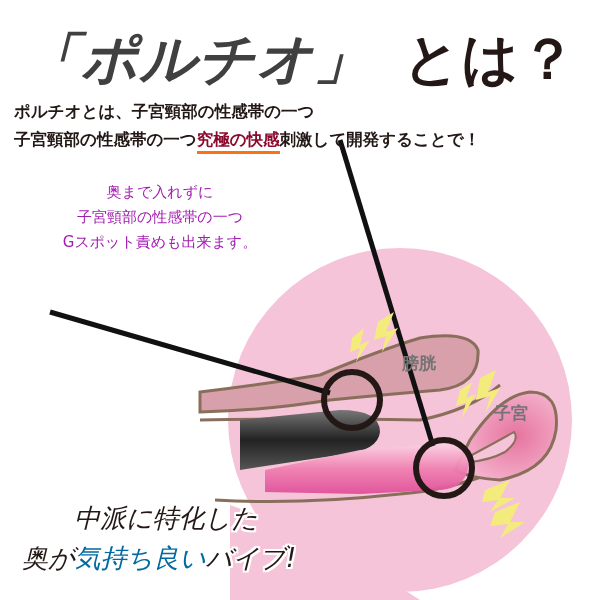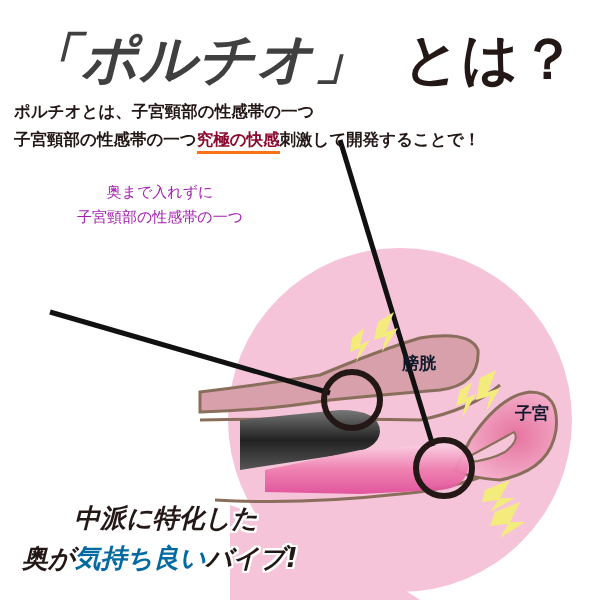--- a/index.html
+++ b/index.html
@@ -5,22 +5,22 @@
   html, body { margin:0; padding:0; }
   body { width:600px; height:600px; background:#ffffff; position:relative; overflow:hidden;
          font-family:"DejaVu Sans", sans-serif; }
   .title { position:absolute; left:24px; top:22px; font-size:56px; font-weight:bold; letter-spacing:1px; white-space:nowrap; }
   .title .accent { color:#404040;font-style:italic; }
   .title .plain { color:#231815; margin-left:32px; }
   .lead { position:absolute; left:14px; top:98px; font-size:16.5px; font-weight:bold; color:#231815; line-height:28px; white-space:nowrap; }
   .lead .hl { color:#8b0a2e; border-bottom:3px solid #f97316; padding-bottom:2px; }
   .note { position:absolute; left:10px; top:180px; width:300px; text-align:center; font-size:15px; color:#a21caf; line-height:25px; }
   svg.diagram { position:absolute; left:0; top:0; }
-  .label { position:absolute; font-size:17px; font-weight:bold; color:#0f172a; }
-  .catch { position:absolute; left:22px; top:498px; font-size:26px; font-weight:bold; font-style:italic; color:#231815; line-height:40px;
+  .label { position:absolute; font-size:17px; font-weight:bold; color:#737373; }
+  .catch { position:absolute; left:22px; top:498px; font-size:26px; font-weight:normal; font-style:italic; color:#231815; line-height:40px;
            text-shadow: 2px 0 #fff, -2px 0 #fff, 0 2px #fff, 0 -2px #fff, 2px 2px #fff, -2px -2px #fff, 2px -2px #fff, -2px 2px #fff; }
   .catch .l1 { padding-left:52px; display:block; }
   .catch .red { color:#0369a1; }
 </style>
 </head>
 <body>
 
 <svg class="diagram" width="600" height="600" viewBox="0 0 600 600">
   <defs>
     <radialGradient id="ut" cx="0.6" cy="0.5" r="0.6">
@@ -75,21 +75,22 @@
 </div>
 
 <div class="lead">
   <div>ポルチオとは、子宮頸部の性感帯の一つ</div>
   <div><span>子宮頸部の性感帯の一つ</span><span class="hl">究極の快感</span><span>刺激して開発することで！</span></div>
 </div>
 
 <div class="note">
   <div>奥まで入れずに</div>
   <div>子宮頸部の性感帯の一つ</div>
+  <div>Gスポット責めも出来ます。</div>
 </div>
 
 <div class="label" style="left:402px;top:352px;">膀胱</div>
-<div class="label" style="left:494px;top:402px;margin-left:21px;">子宮</div>
+<div class="label" style="left:494px;top:402px;">子宮</div>
 
 <div class="catch">
   <span class="l1">中派に特化した</span>
   <span><span>奥が</span><span class="red">気持ち良い</span><span>バイブ!</span></span>
 </div>
 
 </body></html>

